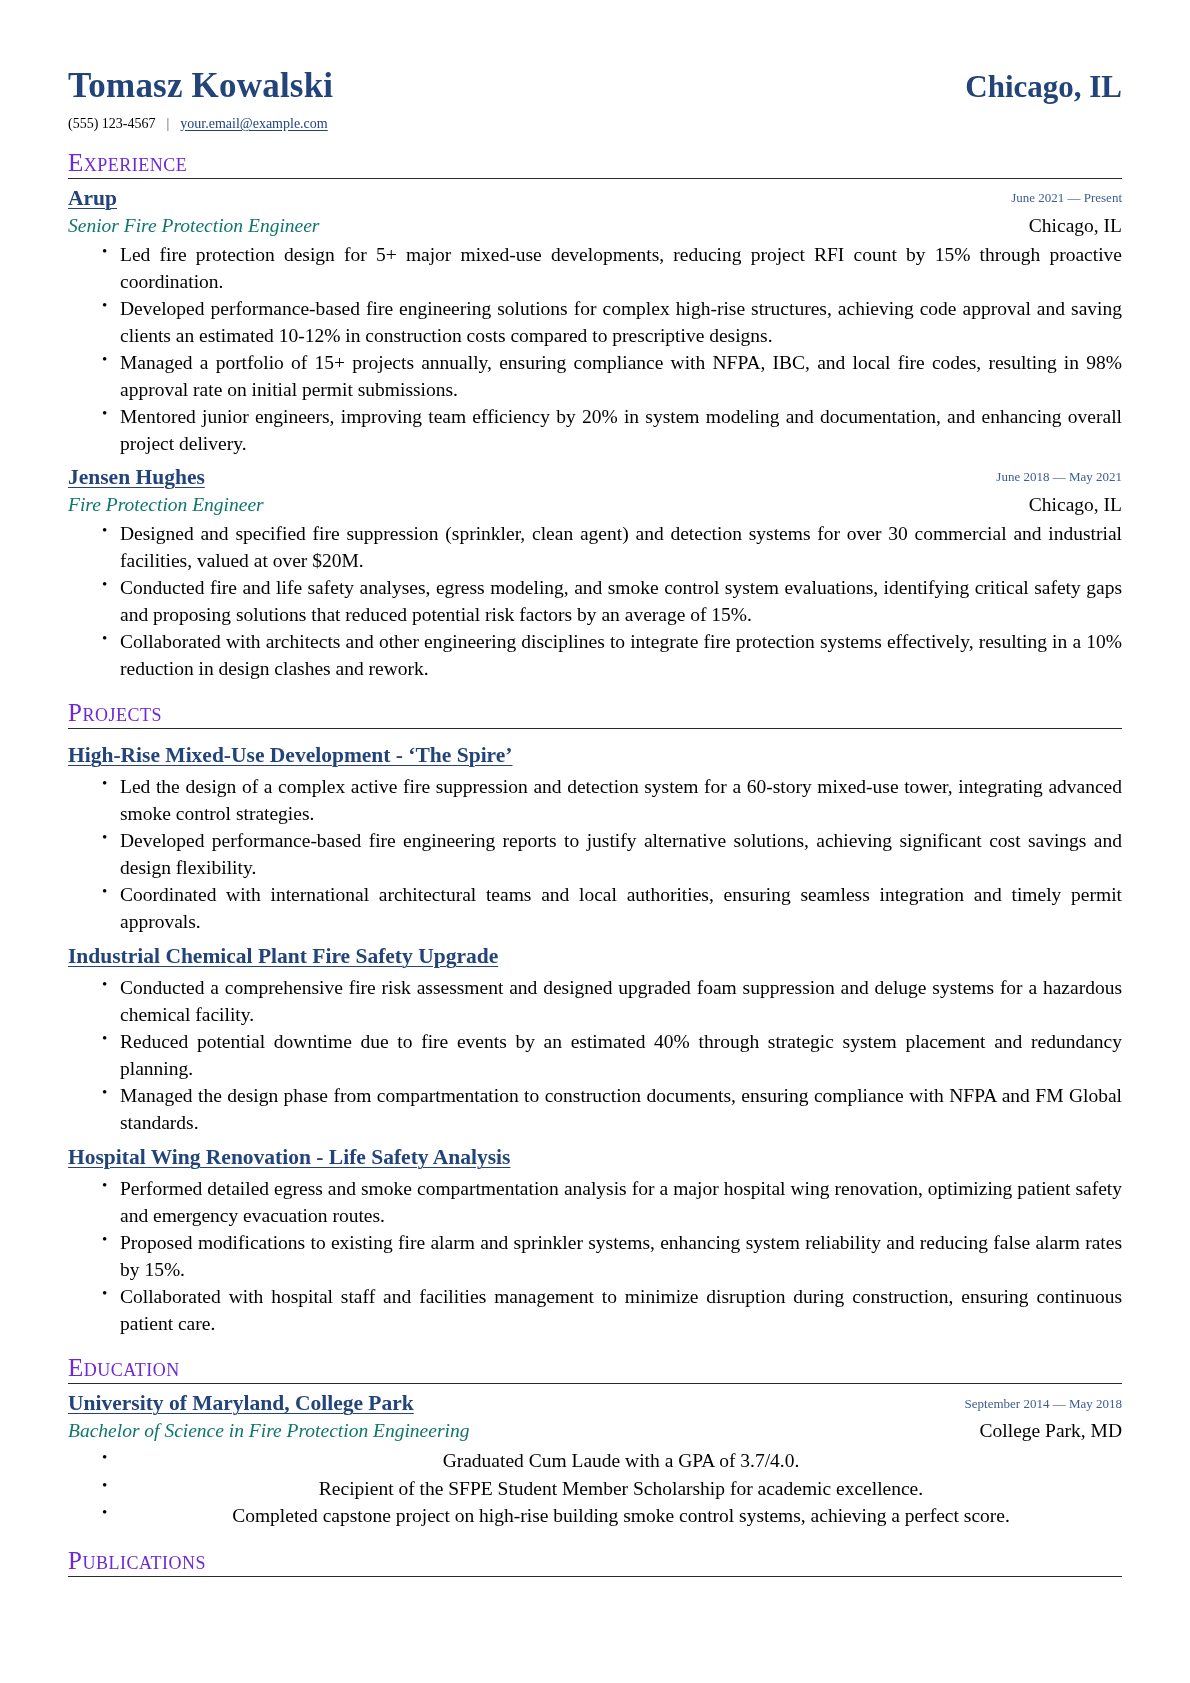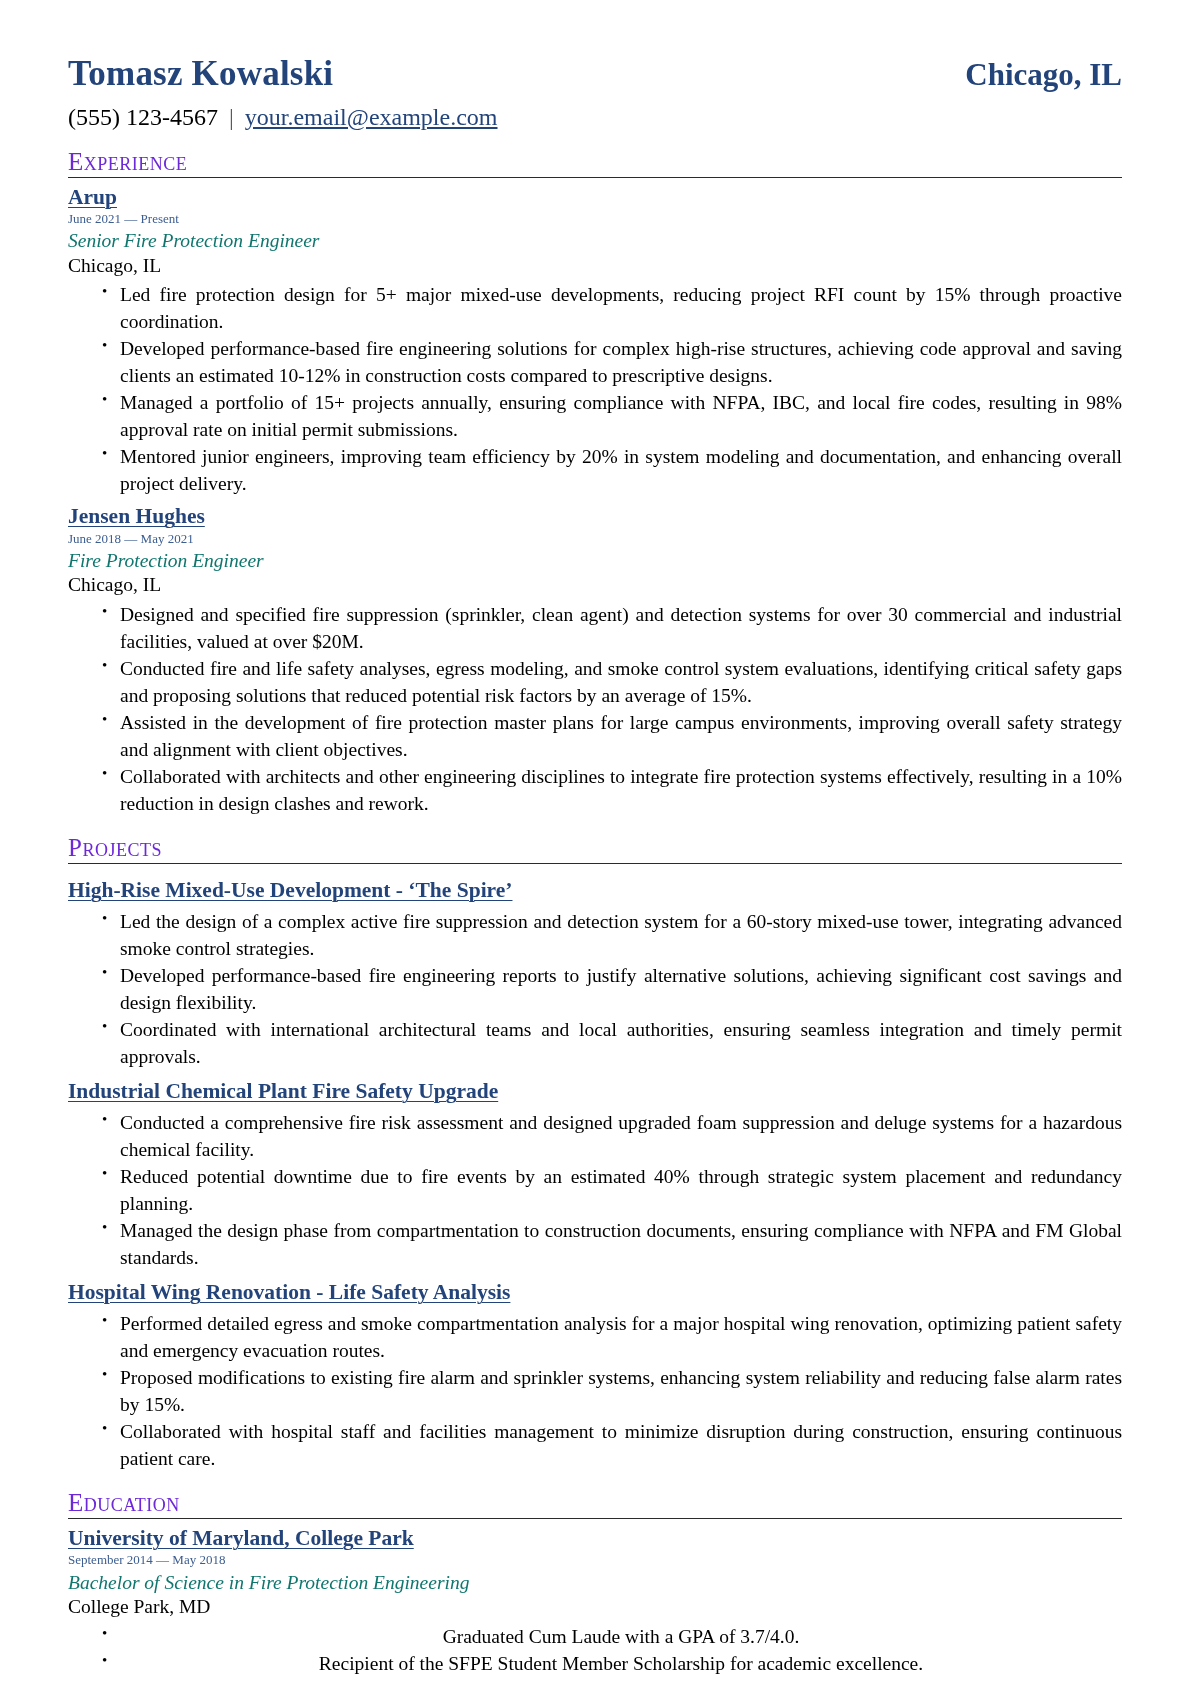--- a/index.html
+++ b/index.html
@@ -20,38 +20,38 @@
     height: 1683px;
     padding: 48px 68px 0 68px;
     position: relative;
   }
 
   
   .header-row {
     display: flex;
     align-items: baseline;
     justify-content: space-between;
-    margin-top: 8px;
+    margin-top: 20px;
   }
   .cand-name {
     font-size: 35px;
     font-weight: bold;
     color: #23447a;
     letter-spacing: 0.2px;
     line-height: 1.05;
   }
   .cand-location {
     font-size: 31px;
     font-weight: bold;
     color: #23447a;
     line-height: 1.05;
   }
   .contact-row {
     margin-top: 11px;
-    font-size: 24px;
+    font-size: 14px;
     color: #000000;
     display: flex;
     align-items: baseline;
     gap: 0px;
   }
   .contact-sep {
     color: #555a63;
     padding: 0 11px;
   }
   .email-link {
@@ -77,24 +77,23 @@
     border: none;
     border-top: 1.4px solid #2b2b2b;
     margin: 1px 0 6px 0;
     width: 100%;
   }
 
   
   .entry { margin-top: 6px; }
   .entry-line {
     display: flex;
-    align-items: flex-start;
+    align-items: center;
     justify-content: space-between;
     line-height: 1.26;
-    flex-direction: column;
   }
   .entry-title {
     font-size: 21.5px;
     font-weight: bold;
     color: #23447a;
     text-decoration: underline;
     text-underline-offset: 3px;
     text-decoration-thickness: 1.2px;
   }
   .entry-date {
@@ -194,21 +193,20 @@
         <span class="entry-title">Jensen Hughes</span>
         <span class="entry-date">June 2018 — May 2021</span>
       </div>
       <div class="entry-line second">
         <span class="entry-sub">Fire Protection Engineer</span>
         <span class="entry-loc">Chicago, IL</span>
       </div>
       <ul class="bullets">
         <li>Designed and specified fire suppression (sprinkler, clean agent) and detection systems for over 30 commercial and industrial facilities, valued at over $20M.</li>
         <li>Conducted fire and life safety analyses, egress modeling, and smoke control system evaluations, identifying critical safety gaps and proposing solutions that reduced potential risk factors by an average of 15%.</li>
-        <li>Assisted in the development of fire protection master plans for large campus environments, improving overall safety strategy and alignment with client objectives.</li>
         <li>Collaborated with architects and other engineering disciplines to integrate fire protection systems effectively, resulting in a 10% reduction in design clashes and rework.</li>
       </ul>
     </div>
   </div>
 
   <div class="section">
     <span class="section-title">Projects</span>
     <hr class="section-rule">
 
     <div>

